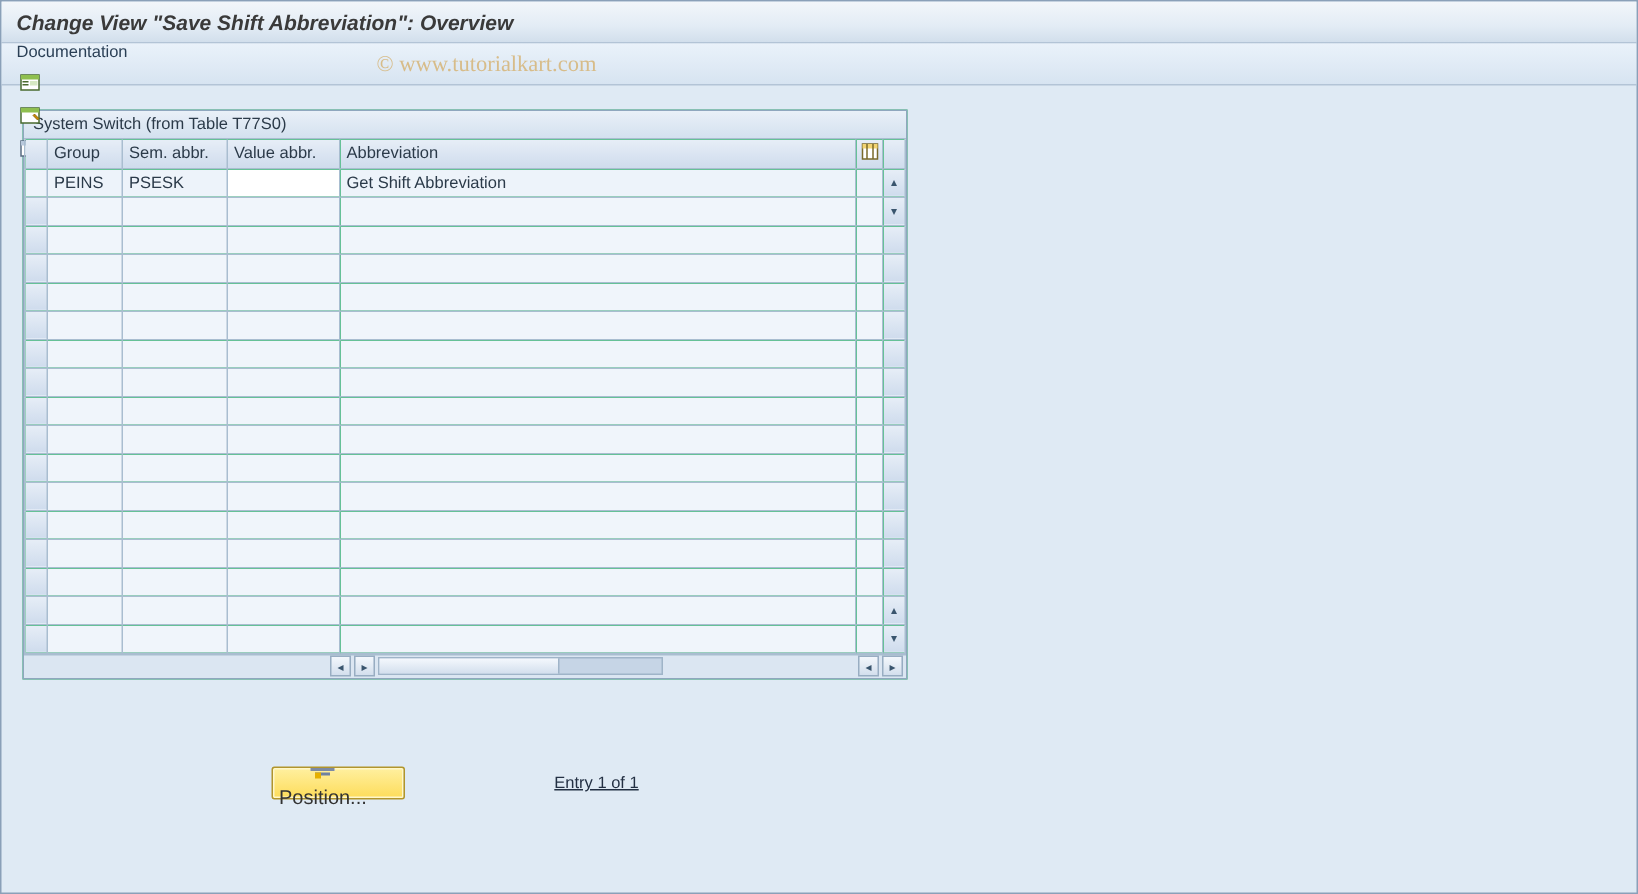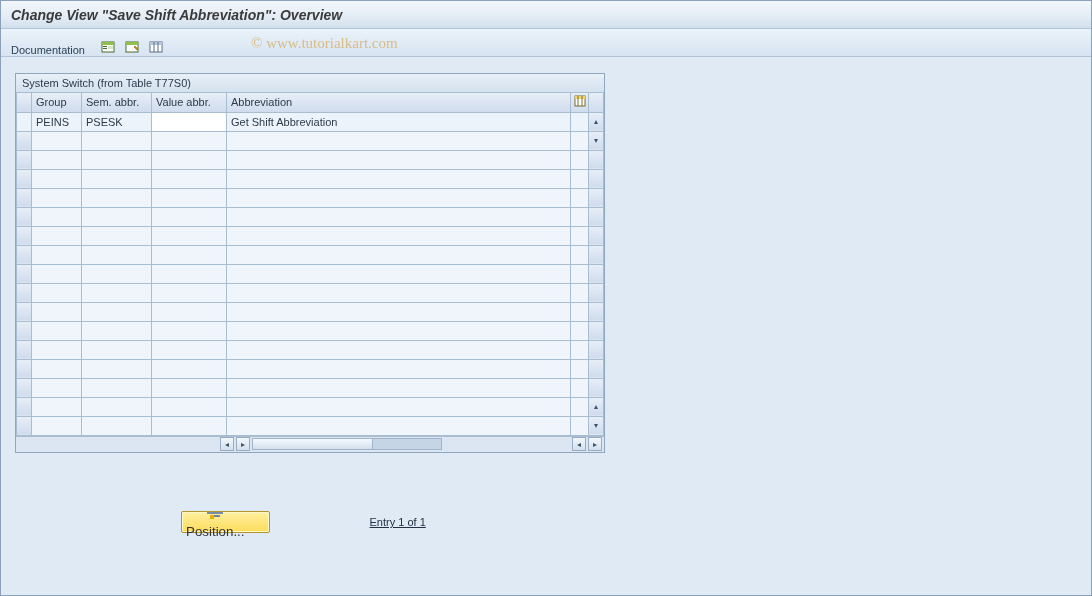--- a/index.html
+++ b/index.html
@@ -16,23 +16,24 @@
   }
   .title-bar .title {
     font-style: italic; font-weight: bold; font-size: 14px; color: #3a3a3a;
   }
 
   
   .toolbar {
     height: 28px;
     background: linear-gradient(to bottom, #eaf2fa, #d7e4f1);
     border-bottom: 1px solid #b3c4d6;
-    display: flex; align-items: flex-end; gap: 6px;
+    display: flex; align-items: flex-start; gap: 6px;
     padding: 0 10px;
     position: relative;
+    flex-direction: column;
   }
   .toolbar .doc-label { color: #2a3f55; margin-right: 8px; }
 
   .icon-btn { width: 18px; height: 18px; border: 1px solid transparent; display: inline-flex; align-items:center; justify-content:center; cursor:pointer; }
   .tb-ico { width:14px; height:14px; display:block; }
 
   .watermark {
     position: absolute; left: 250px; top: 0; height: 16px; line-height:28px;
     color: rgba(214,183,125,0.9); font-size: 15px; font-family: Georgia, serif;
     pointer-events: none;

